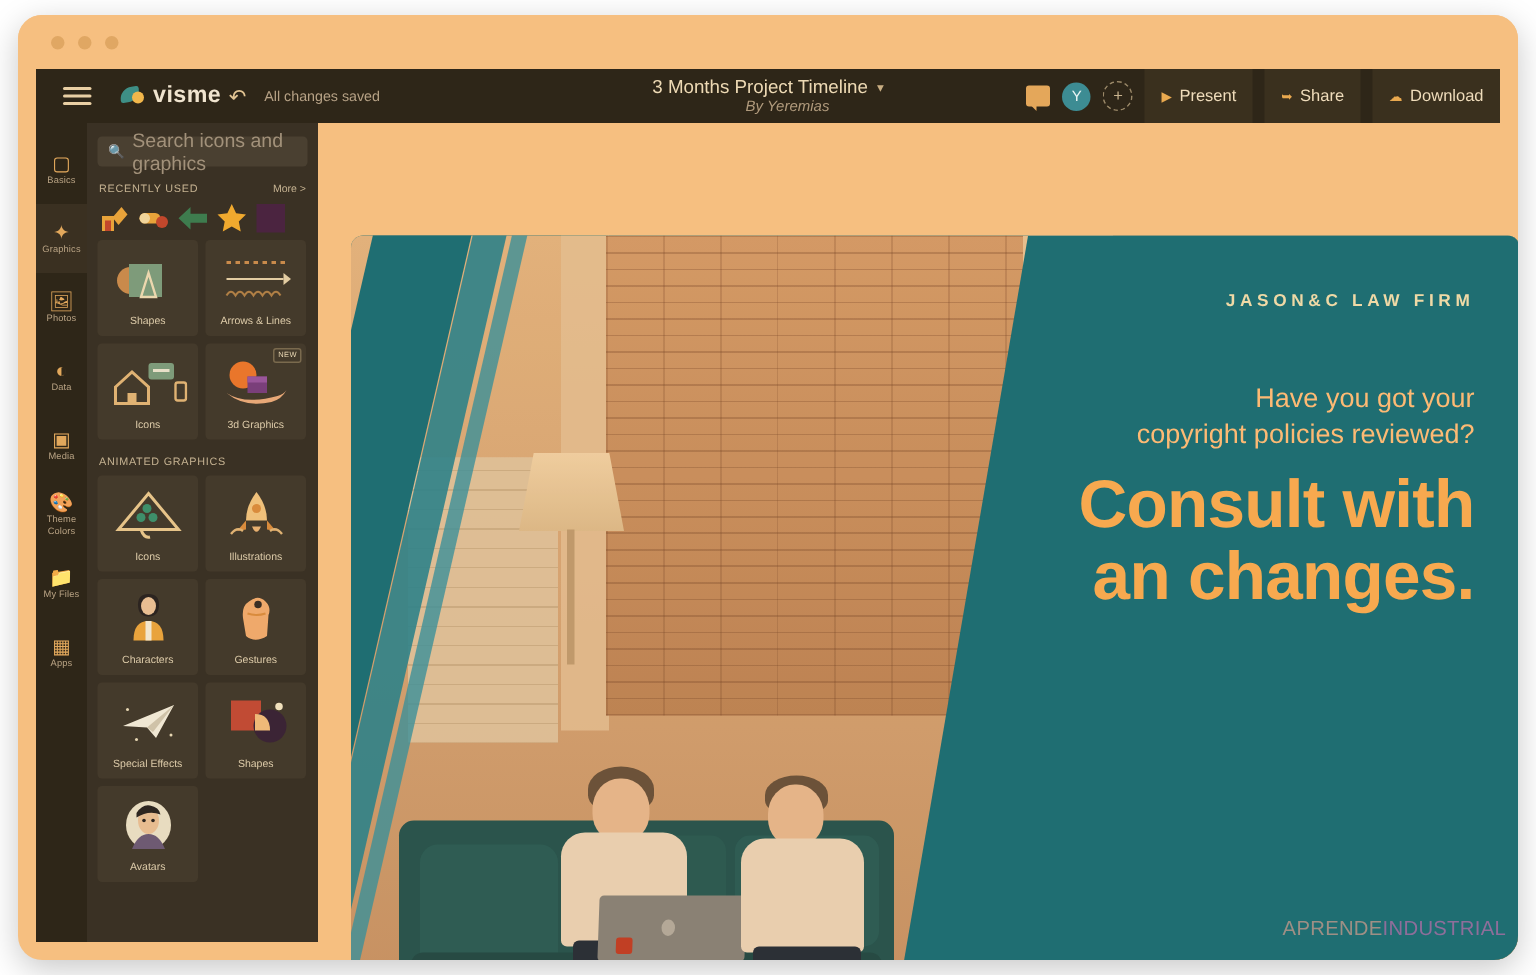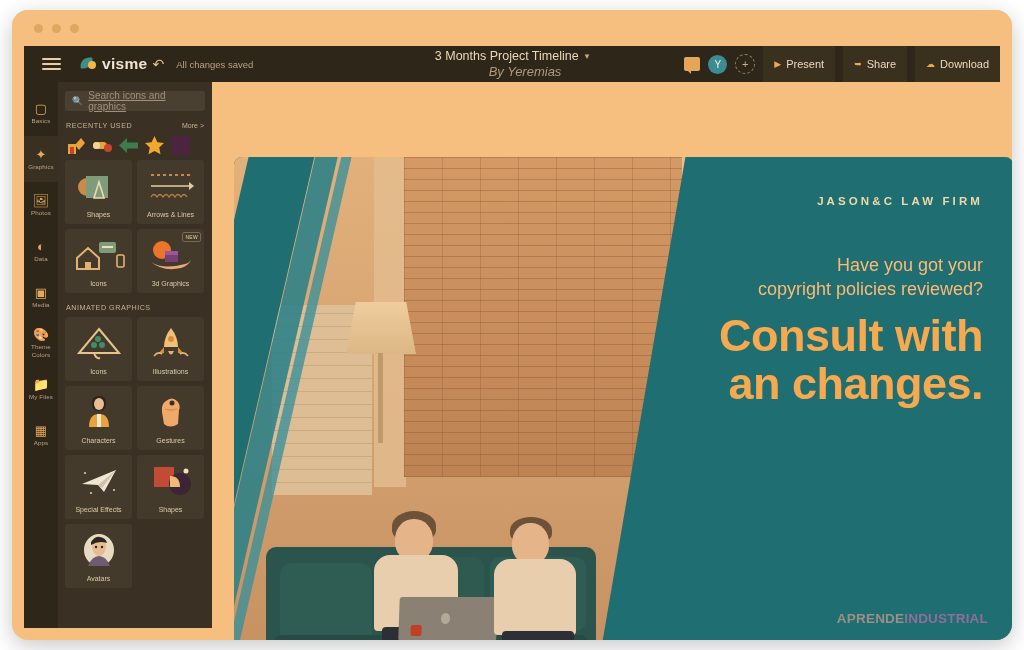--- a/index.html
+++ b/index.html
@@ -31,21 +31,21 @@
   #undo{font-size:14px;color:#E3C593;margin-left:5px;cursor:pointer;line-height:1;}
   #saved{font-size:9.5px;color:#B7A286;margin-left:12px;}
 
   #doc-center{position:absolute;left:0;right:0;top:0;height:36px;
               display:flex;flex-direction:column;align-items:center;justify-content:center;
               pointer-events:none;}
   #doc-center > *{pointer-events:auto;}
   #doc-title-row{display:flex;align-items:center;gap:6px;}
   #doc-title{font-size:12.5px;color:#EDD9B4;}
   #doc-caret{font-size:9px;color:#C9AE83;cursor:pointer;}
-  #doc-author{font-size:13px;color:#B09A7C;font-style:italic;margin-top:1px;margin-left:26px;}
+  #doc-author{font-size:10px;color:#B09A7C;font-style:italic;margin-top:1px;margin-left:26px;}
 
   #tb-right{margin-left:auto;display:flex;align-items:center;gap:8px;padding-right:0px;height:100%;}
   .tb-icon{width:16px;height:14px;border-radius:2px;background:#E4A75A;position:relative;cursor:pointer;}
   .tb-icon:after{content:"";position:absolute;left:3px;bottom:-3px;border-left:4px solid transparent;
      border-right:0 solid transparent;border-top:4px solid #E4A75A;}
   #avatar{width:19px;height:19px;border-radius:50%;background:#3D8C93;color:#EAF4F3;
           font-size:10px;display:flex;align-items:center;justify-content:center;cursor:pointer;}
   #invite{width:18px;height:18px;border-radius:50%;border:1px dashed #9A8868;color:#C9B48F;
           font-size:11px;display:flex;align-items:center;justify-content:center;cursor:pointer;}
   .tb-btn{display:flex;align-items:center;gap:5px;height:36px;padding:0 11px;
@@ -60,21 +60,21 @@
   .rail-item.active{background:#3A3021;}
   .rail-glyph{font-size:13px;line-height:1;color:#E2A85C;}
   .rail-label{font-size:6.2px;color:#B9A384;text-align:center;line-height:1.15;letter-spacing:.1px;}
 
   
   #panel{position:absolute;left:46px;top:72px;width:154px;bottom:12px;background:#3A3124;
          overflow:hidden;box-sizing:border-box;padding:9px 7px 0 7px;}
   #search{height:20px;background:#4A4031;border-radius:3px;display:flex;align-items:center;
           gap:5px;padding:0 7px;cursor:text;}
   #search .si{font-size:9px;color:#BBA887;}
-  #search .sp{font-size:10px;color:#A2917A;text-decoration:underline;}
+  #search .sp{font-size:13px;color:#A2917A;}
   .sec-head{display:flex;align-items:baseline;justify-content:space-between;margin:10px 1px 5px 1px;}
   .sec-title{font-size:7.2px;letter-spacing:.5px;color:#C6B392;}
   .sec-more{font-size:7px;color:#C6B392;cursor:pointer;}
   #recent-row{display:flex;gap:5px;padding:0 1px 4px 1px;}
   .ru{width:21px;height:21px;cursor:pointer;position:relative;}
 
   .tiles{display:flex;flex-wrap:wrap;gap:5px;}
   .tile{width:67px;height:64px;background:#443A2B;border-radius:3px;position:relative;
         display:flex;flex-direction:column;align-items:center;justify-content:flex-end;
         padding-bottom:6px;box-sizing:border-box;cursor:pointer;overflow:hidden;}
@@ -130,21 +130,21 @@
 
   #panel-teal{position:absolute;right:0;top:0;width:420px;height:100%;background:#1F6E72;
       clip-path:polygon(22% 0, 100% 0, 100% 100%, 0 100%);}
   #slide-text{position:absolute;right:30px;top:38px;width:330px;text-align:right;}
   #kicker{font-size:11.5px;letter-spacing:3.1px;color:#EFD9A6;font-weight:700;}
   #subhead{margin-top:46px;font-size:18px;line-height:1.35;color:#fdba74;}
   #headline{margin-top:10px;font-size:45px;line-height:1.08;font-weight:700;color:#F7A94F;
             letter-spacing:-.5px;}
   #cta{position:absolute;right:30px;top:324px;background:#F79F4A;color:#241A0C;
        font-size:14.5px;font-weight:700;padding:13px 22px;cursor:pointer;}
-  #watermark{position:absolute;right:24px;bottom:14px;font-size:13.5px;font-weight:700;
+  #watermark{position:absolute;right:8px;bottom:14px;font-size:13.5px;font-weight:400;
              letter-spacing:.2px;}
   #watermark .a{color:#9E8F85;}
   #watermark .b{color:#8E6E9A;}
 
   
   .art svg{display:block;}
 </style>
 </head>
 <body>
 

